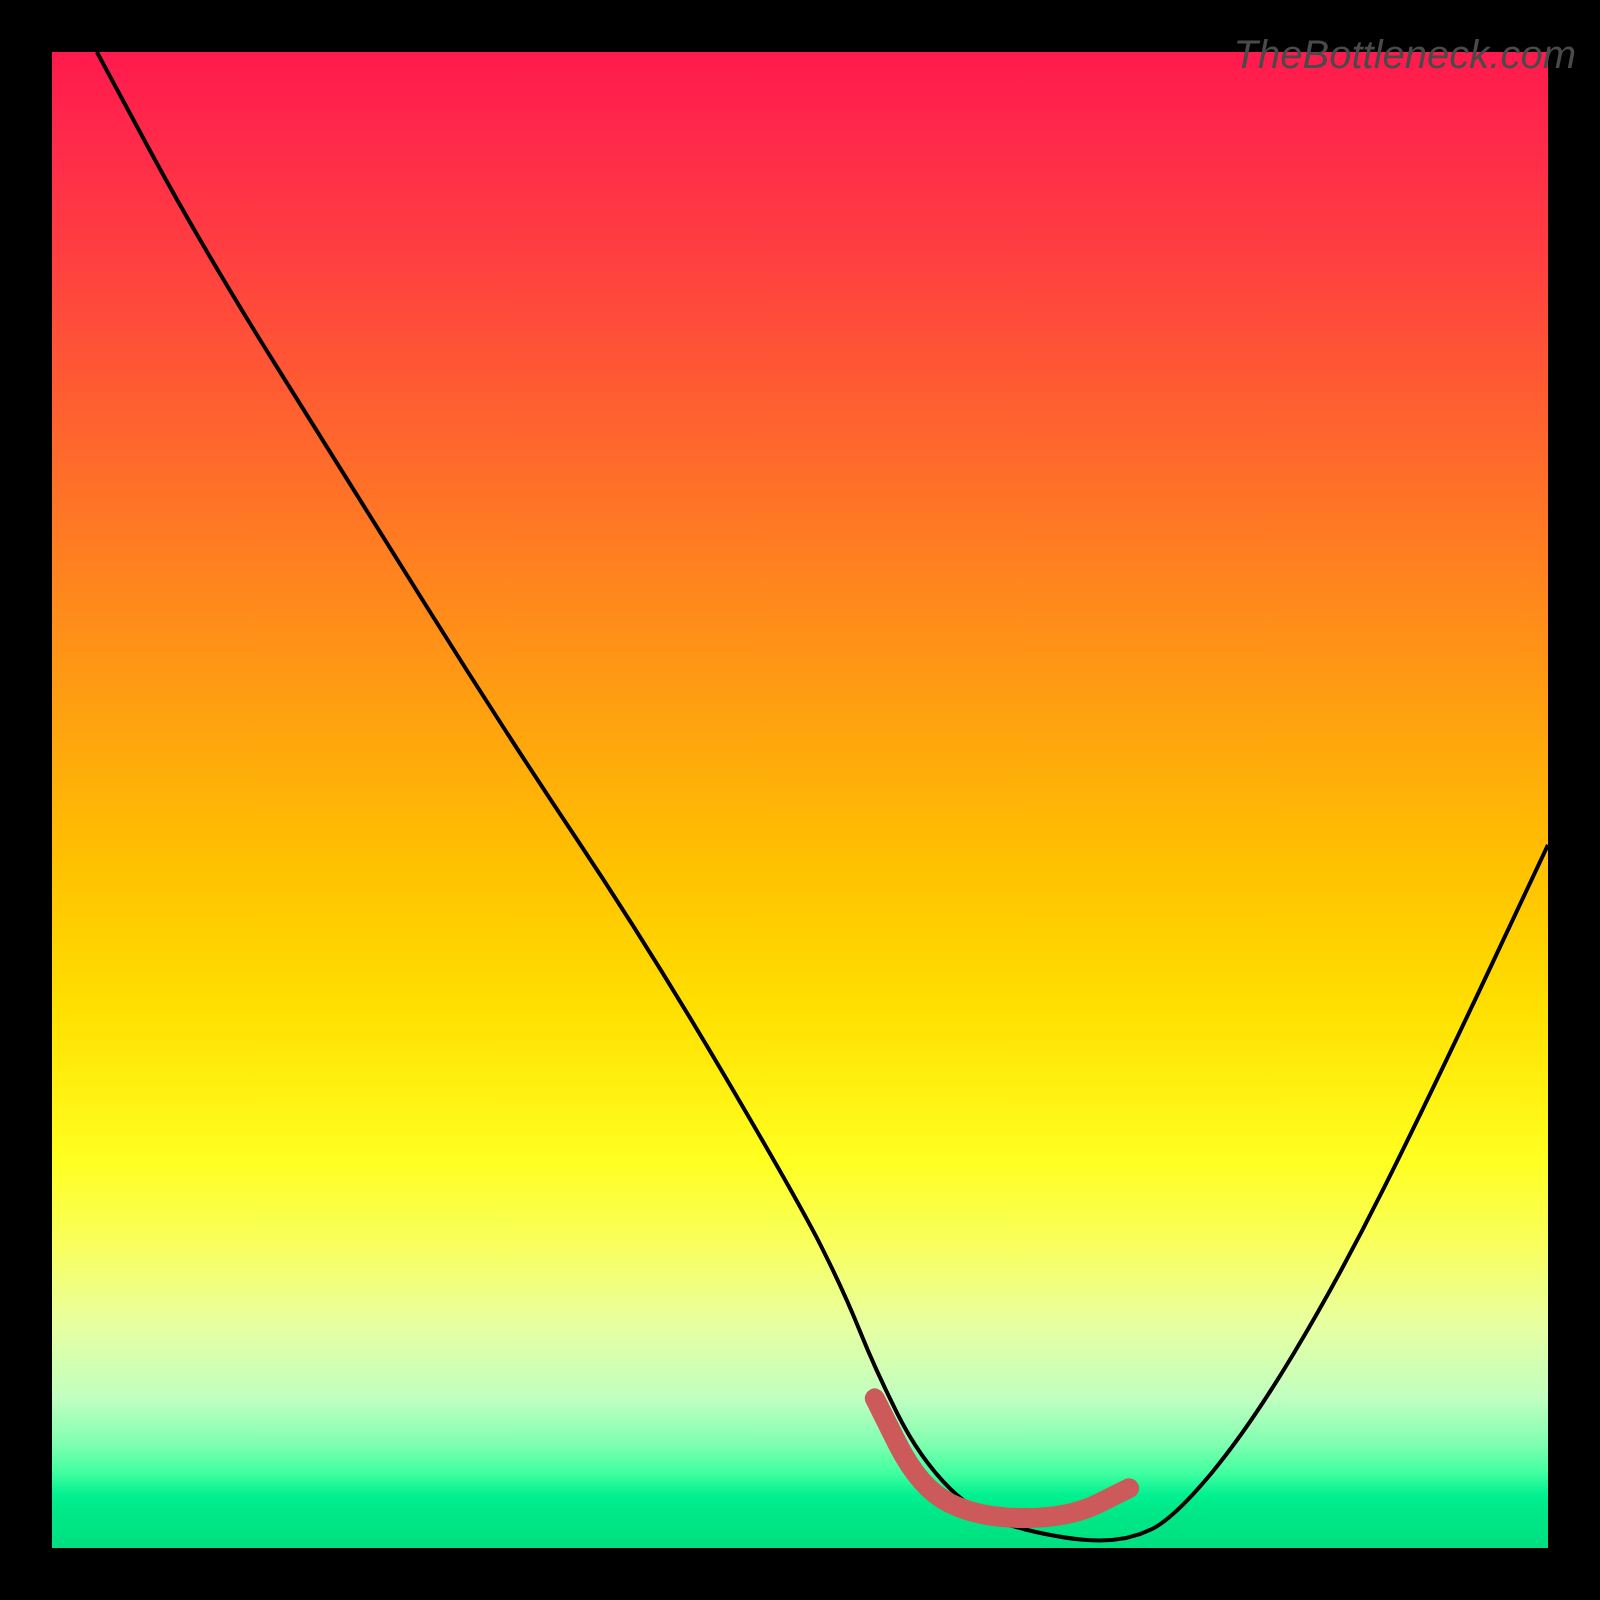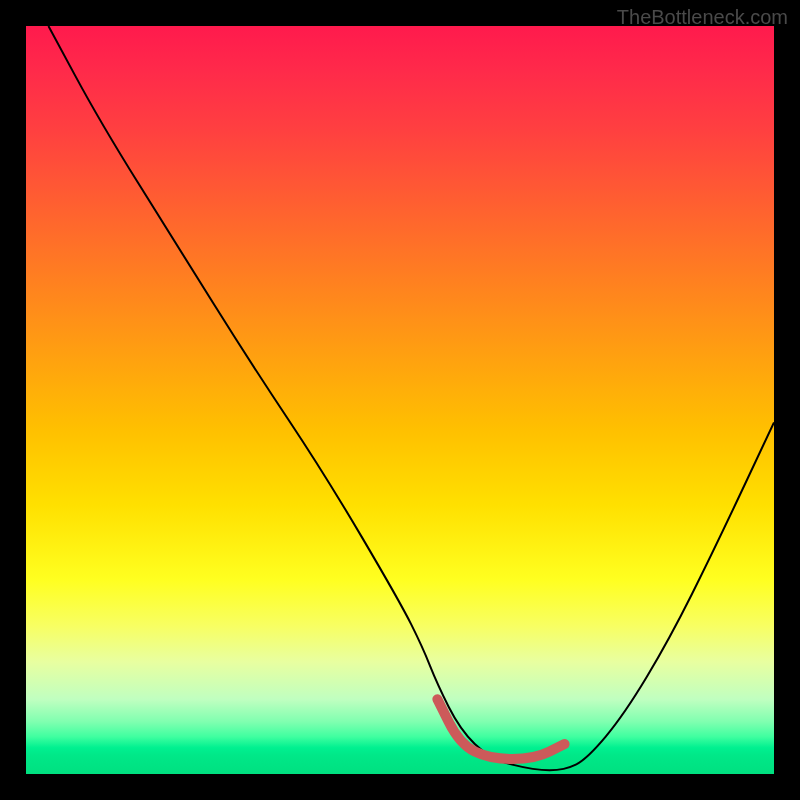--- a/index.html
+++ b/index.html
@@ -6,26 +6,27 @@
     margin: 0;
     padding: 0;
     width: 800px;
     height: 800px;
     background: #000;
     position: relative;
     font-family: Arial, sans-serif;
   }
   .watermark {
     position: absolute;
-    top: 6px;
+    top: 17px;
     right: 12px;
     color: #4a4a4a;
     font-size: 20px;
     font-weight: 500;
     z-index: 10;
+    font-style: italic;
   }
   .plot-area {
     position: absolute;
     left: 26px;
     top: 26px;
     width: 748px;
     height: 748px;
     background: linear-gradient(to bottom,
       #ff1a4d 0%,
       #ff2a4a 6%,

